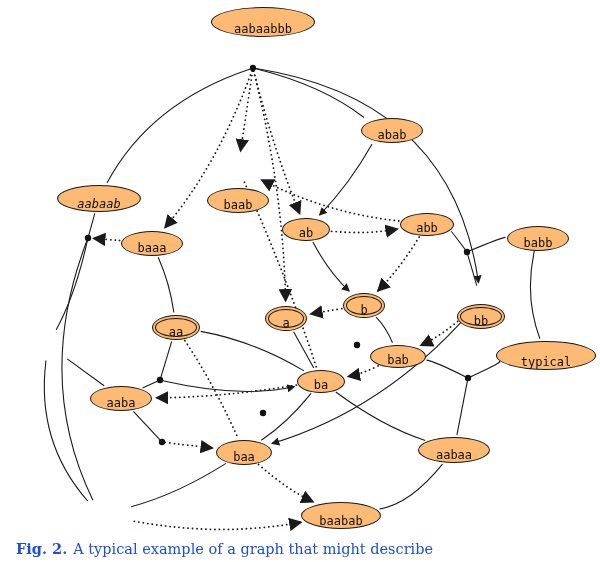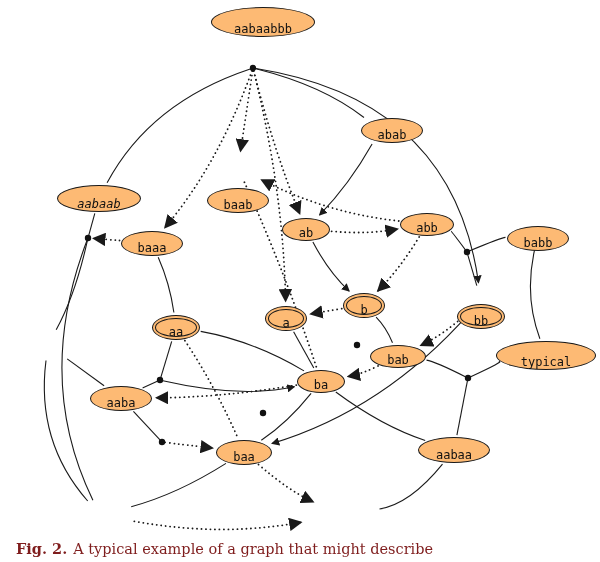--- a/index.html
+++ b/index.html
@@ -18,21 +18,21 @@
   }
   .node.double::before{
     content:"";position:absolute;inset:2px;border:1.1px solid #1a1a1a;border-radius:50%;
   }
   .lbl{
     font-family:"DejaVu Sans Mono",monospace;font-size:12px;color:#111111;
     position:relative;z-index:1;white-space:nowrap;
   }
   .caption{
     position:absolute;left:16px;top:540px;width:572px;
-    font-family:"DejaVu Serif",serif;font-size:14.5px;color:#7f1d1d;line-height:18px;
+    font-family:"DejaVu Serif",serif;font-size:14.5px;color:#1d4ed8;line-height:18px;
   }
   .caption b{font-weight:bold;margin-right:6px;}
 </style>
 </head>
 <body>
 
 <div id="stage">
   <svg id="edge-layer" viewBox="0 0 600 562" xmlns="http://www.w3.org/2000/svg">
     <defs>
       <marker id="arrow" viewBox="0 0 10 10" refX="8.5" refY="5" markerWidth="7.5" markerHeight="7.5" orient="auto-start-reverse">
@@ -146,13 +146,16 @@
     </div>
     <div class="node" style="left: 297px; top: 369.5px; width: 48px; height: 23px;">
       <span class="lbl">ba</span>
     </div>
     <div class="node" style="left: 216px; top: 439.5px; width: 56px; height: 25px;">
       <span class="lbl">baa</span>
     </div>
     <div class="node" style="left: 418px; top: 437px; width: 72px; height: 26px;">
       <span class="lbl">aabaa</span>
     </div>
+    <div class="node" style="left: 301px; top: 501.5px; width: 80px; height: 27px;">
+      <span class="lbl">baabab</span>
+    </div>
   </div>
 
 </body></html>

